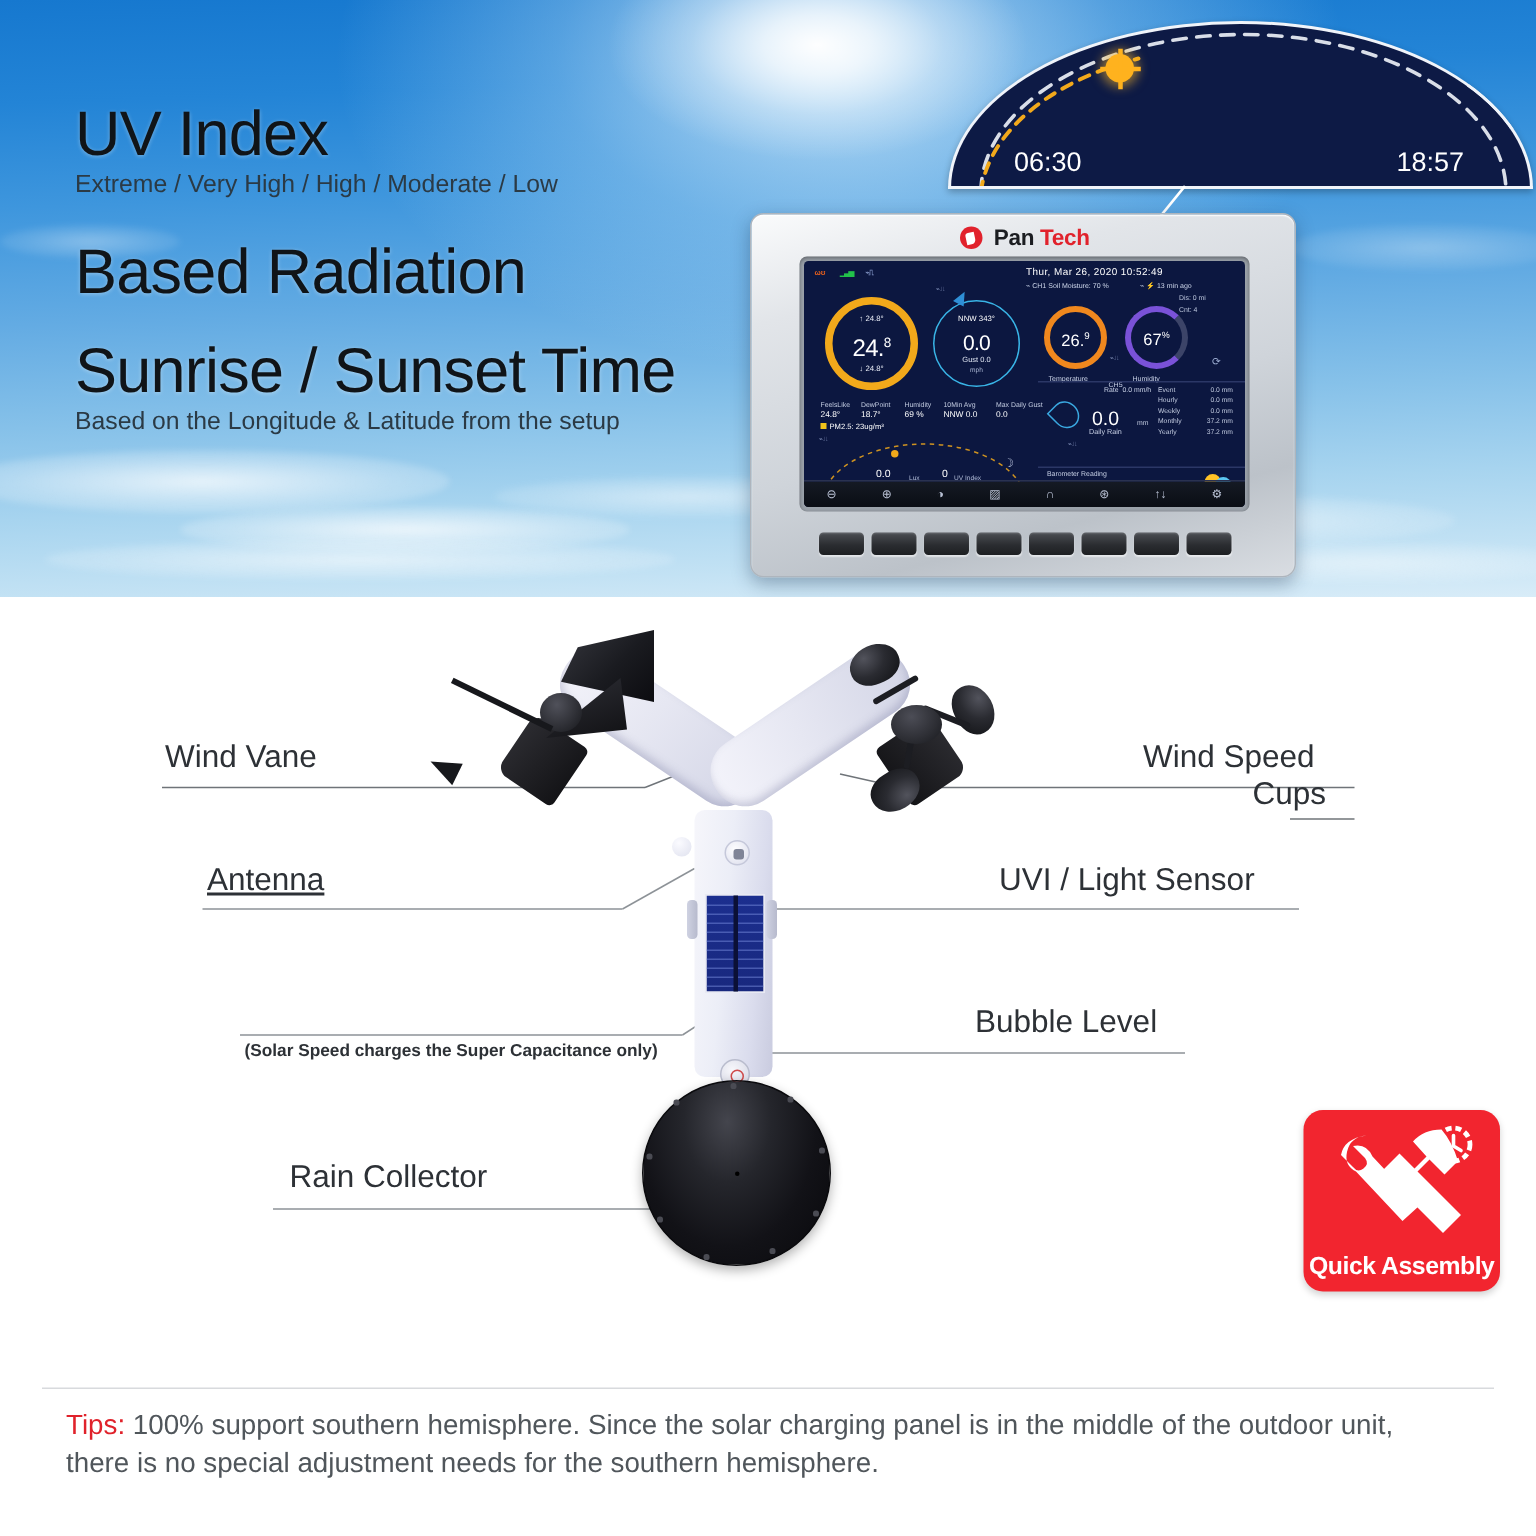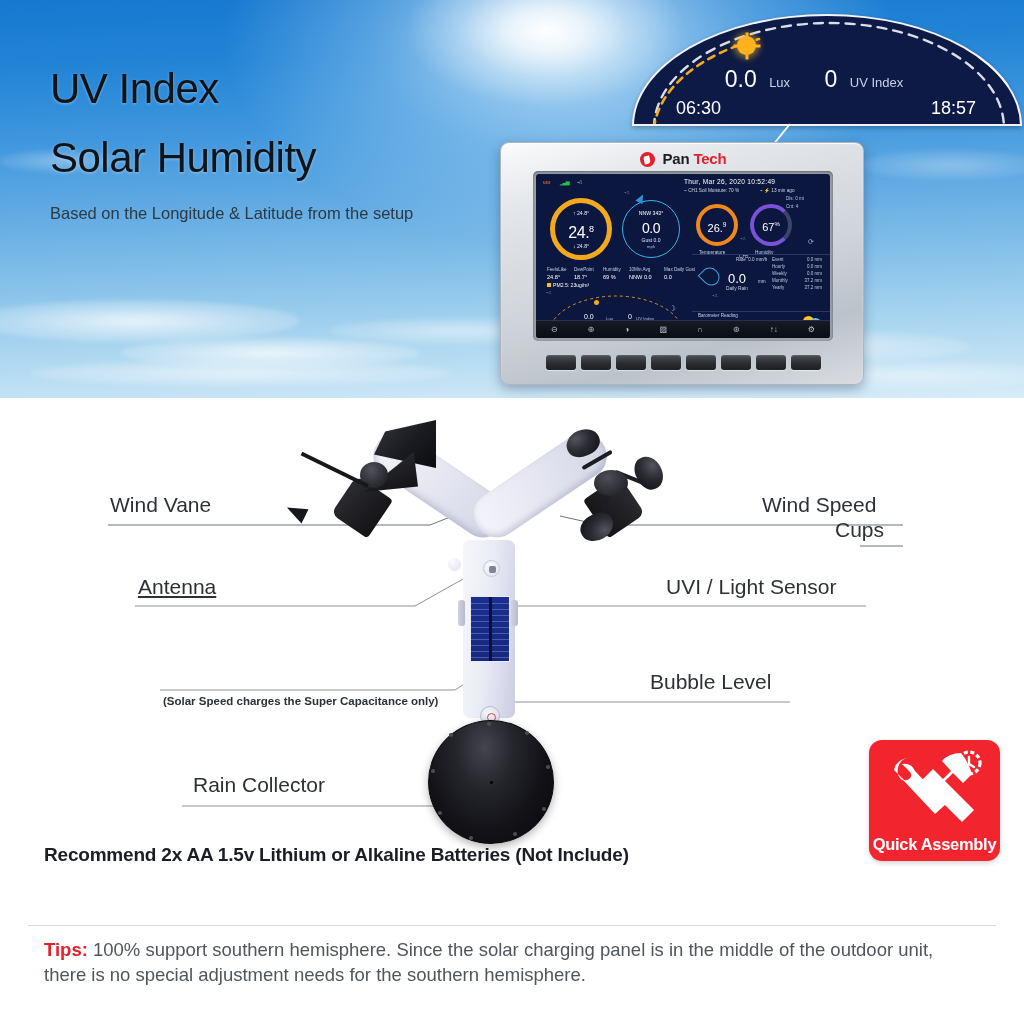--- a/index.html
+++ b/index.html
@@ -336,61 +336,57 @@
     position:absolute; left:0; bottom:7px; width:100%; text-align:center;
     font-size:16.5px; font-weight:bold; color:#fff; letter-spacing:-0.3px;
   }
   #quick-badge svg { position:absolute; left:14px; top:9px; }
 
   #divider { position:absolute; left:28px; top:925px; width:968px; height:1px; background:#d8dadd; }
   #tips {
     position:absolute; left:44px; top:938px; width:930px;
     font-size:18.5px; color:#50565b; line-height:1.33;
   }
-  #tips .tips-kw { color:#e0222b; font-weight:bold; }
+  #tips .tips-kw { color:#e0222b; font-weight:normal; }
 </style>
 </head>
 <body>
 
 <div id="sky">
   <div class="cloud cl1"></div>
   <div class="cloud cl2"></div>
   <div class="cloud cl3"></div>
   <div class="cloud cl4"></div>
   <div class="cloud cl5"></div>
   <div class="cloud cl6"></div>
   <div class="cloud cl7"></div>
   <div class="cloud cl8"></div>
 </div>
 
 <div id="headings">
   <div>
     <div class="h-big">UV Index</div>
+    <div class="h-sub">Extreme / Very High / High / Moderate / Low</div>
   </div>
   <div class="h-blk2">
-    <div class="h-big">Solar Humidity</div>
+    <div class="h-big">Based Radiation</div>
   </div>
   <div class="h-blk3">
+    <div class="h-big">Sunrise / Sunset Time</div>
     <div class="h-sub">Based on the Longitude &amp; Latitude from the setup</div>
   </div>
 </div>
 
 <div id="uv-callout">
   <div id="uv-arc-shape">
     <svg width="390" height="112">
       <path d="M 20 112 A 175 105 0 0 1 370 112" fill="none" stroke="#d9dee8" stroke-width="2.4" stroke-dasharray="9 7" stroke-linecap="round"></path>
       <path d="M 20 112 A 175 105 0 0 1 125 23" fill="none" stroke="#f2a91b" stroke-width="2.6" stroke-dasharray="7 6" stroke-linecap="round"></path>
     </svg>
     <div class="uv-sun"></div>
-    <div class="uv-readout">
-      <span class="uv-val">0.0</span>
-      <span class="uv-unit">Lux</span>
-      <span class="uv-val">0</span>
-      <span class="uv-unit">UV Index</span>
-    </div>
     <div class="uv-times">
       <span class="uv-sr">06:30</span>
       <span class="uv-ss">18:57</span>
     </div>
   </div>
 </div>
 
 <svg id="callout-line">
   <line x1="300" y1="14" x2="145" y2="205" stroke="#ffffff" stroke-width="1.8"></line>
 </svg>
@@ -643,20 +639,19 @@
     </g>
     <g stroke="#ffffff" stroke-width="3.2" fill="none">
       <circle cx="86" cy="14" r="11" stroke-dasharray="4 2.6"></circle>
     </g>
     <path d="M86 8 L86 15 L91 18" stroke="#ffffff" stroke-width="2.4" fill="none" stroke-linecap="round"></path>
   </svg>
   <div class="qb-label">Quick Assembly</div>
 </div>
 
 <div id="batt-block">
-  <div id="batt-title">Recommend 2x AA 1.5v Lithium or Alkaline Batteries (Not Include)</div>
 </div>
 
 <div id="divider"></div>
 
 <div id="tips">
   <span class="tips-kw">Tips:</span><span> 100% support southern hemisphere. Since the solar charging panel is in the middle of the outdoor unit, there is no special adjustment needs for the southern hemisphere.</span>
 </div>
 
 </body></html>

